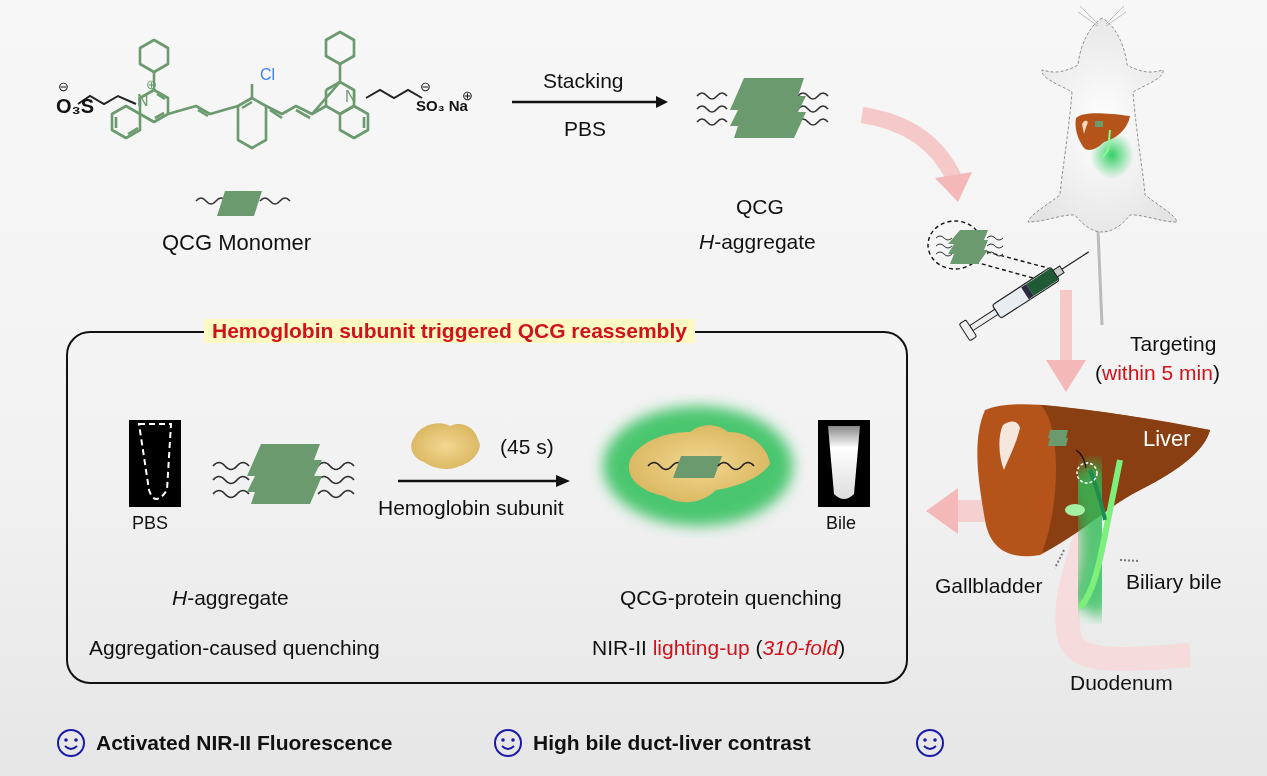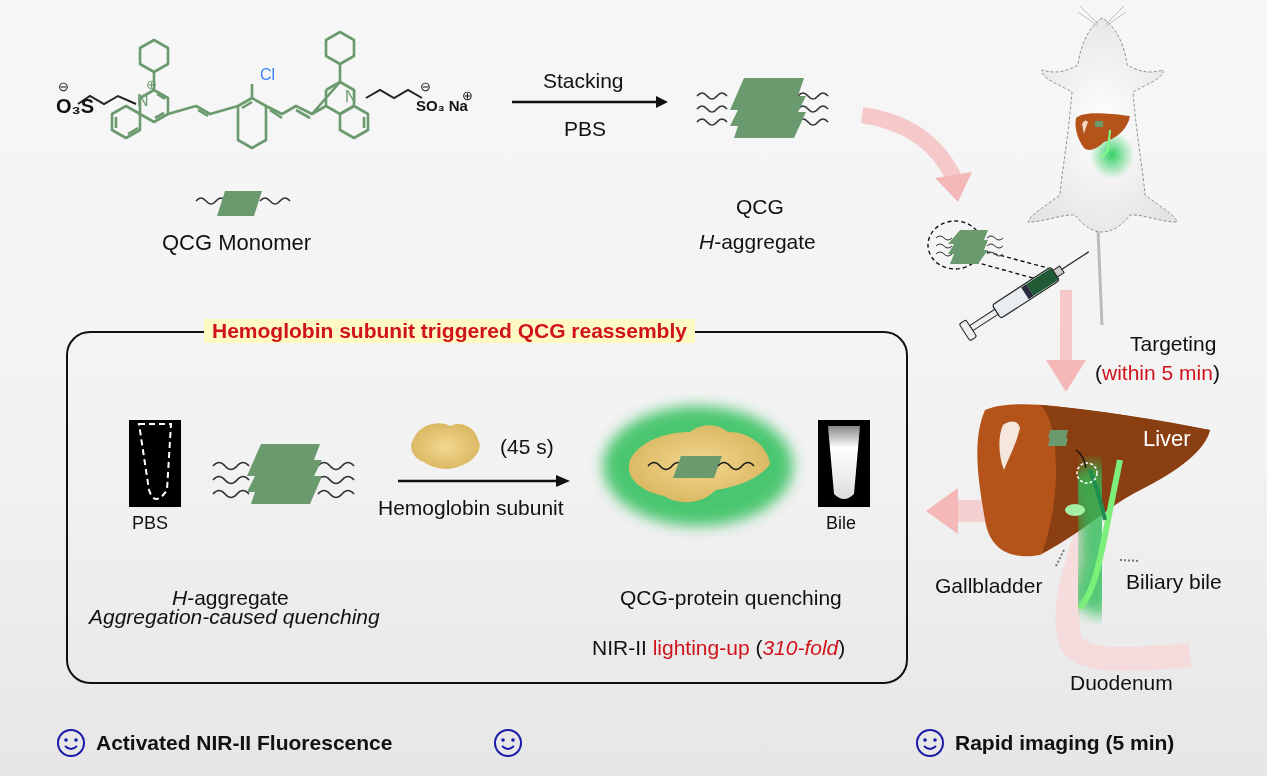--- a/index.html
+++ b/index.html
@@ -252,42 +252,42 @@
           <stop offset="30%" stop-color="#fff"></stop>
           <stop offset="100%" stop-color="#ddd"></stop>
         </linearGradient>
       </defs>
     <path d="M10,6 L42,6 L36,74 Q26,84 16,74 Z" fill="url(#tg)"></path>
   </svg>
 </div>
 <span class="t" style="left:826px;top:514px;font-size:18px;">Bile</span>
 
 <span class="t" style="left:172px;top:587px;"><i>H</i><span>-aggregate</span></span>
-<span class="t" style="left:89px;top:606px;font-style:italic;">Aggregation-caused quenching</span>
+<span class="t" style="left:89px;top:637px;">Aggregation-caused quenching</span>
 <span class="t" style="left:620px;top:587px;">QCG-protein quenching</span>
 <span class="t" style="left:592px;top:637px;"><span>NIR-II </span><span class="red">lighting-up</span><span> (</span><span class="red ital">310-fold</span><span>)</span></span>
 
 <div class="feature" style="left:56px;">
   <svg class="smile" style="position:static;" width="30" height="30">
       <circle cx="15" cy="15" r="13" fill="none" stroke="#1a1aa8" stroke-width="2"></circle>
       <circle cx="10" cy="12" r="1.8" fill="#1a1aa8"></circle>
       <circle cx="20" cy="12" r="1.8" fill="#1a1aa8"></circle>
       <path d="M9,18 Q15,24 21,18" fill="none" stroke="#1a1aa8" stroke-width="1.8"></path>
     </svg>
   <span class="lbl">Activated NIR-II Fluorescence</span>
 </div>
 <div class="feature" style="left:493px;">
   <svg class="smile" style="position:static;" width="30" height="30">
       <circle cx="15" cy="15" r="13" fill="none" stroke="#1a1aa8" stroke-width="2"></circle>
       <circle cx="10" cy="12" r="1.8" fill="#1a1aa8"></circle>
       <circle cx="20" cy="12" r="1.8" fill="#1a1aa8"></circle>
       <path d="M9,18 Q15,24 21,18" fill="none" stroke="#1a1aa8" stroke-width="1.8"></path>
     </svg>
+  <span class="lbl">High bile duct-liver contrast</span>
 </div>
 <div class="feature" style="left:915px;">
   <svg class="smile" style="position:static;" width="30" height="30">
       <circle cx="15" cy="15" r="13" fill="none" stroke="#1a1aa8" stroke-width="2"></circle>
       <circle cx="10" cy="12" r="1.8" fill="#1a1aa8"></circle>
       <circle cx="20" cy="12" r="1.8" fill="#1a1aa8"></circle>
       <path d="M9,18 Q15,24 21,18" fill="none" stroke="#1a1aa8" stroke-width="1.8"></path>
     </svg>
-  <span class="lbl">Rapid imaging (5 min)</span>
 </div>
 
 </body></html>

